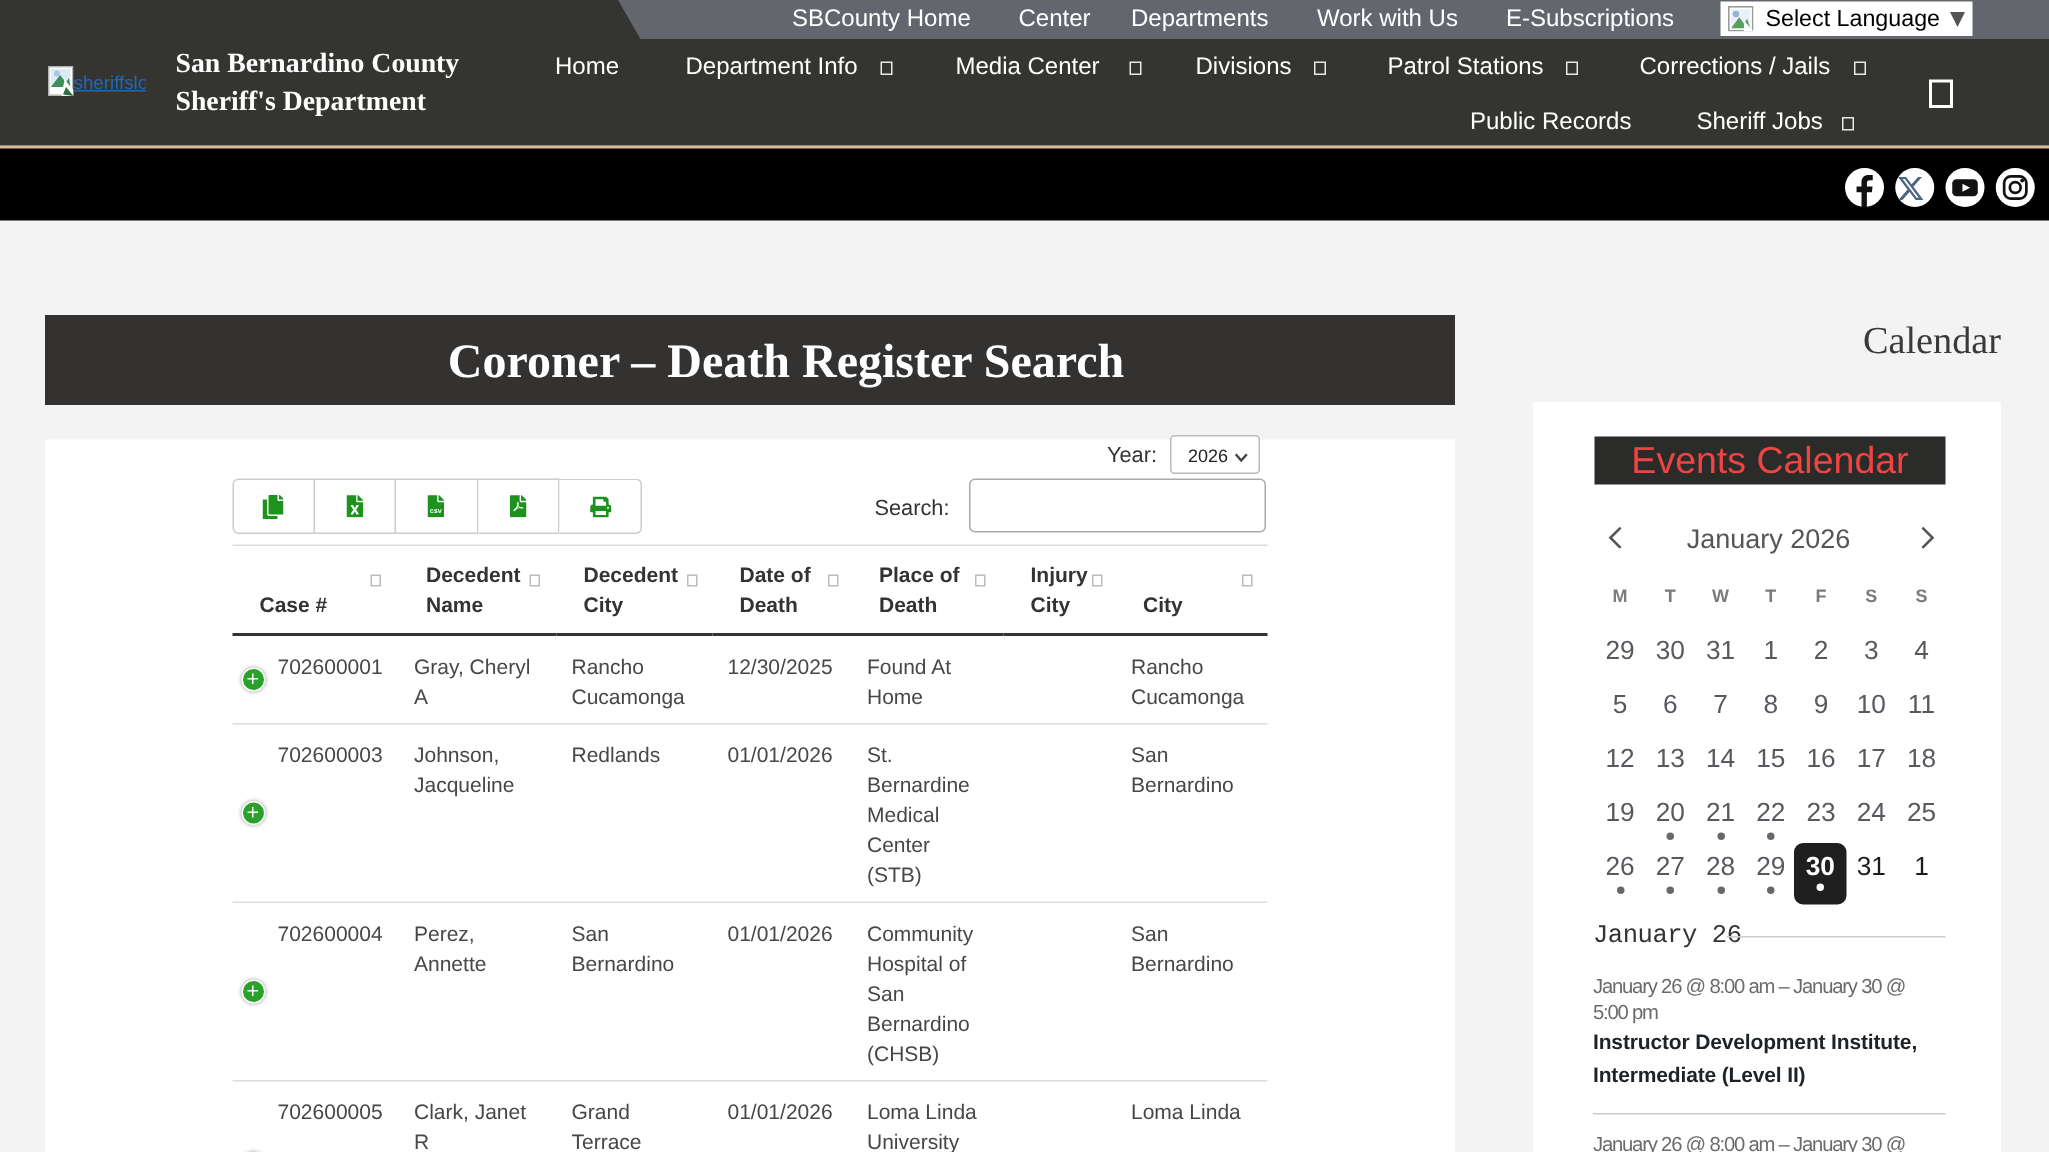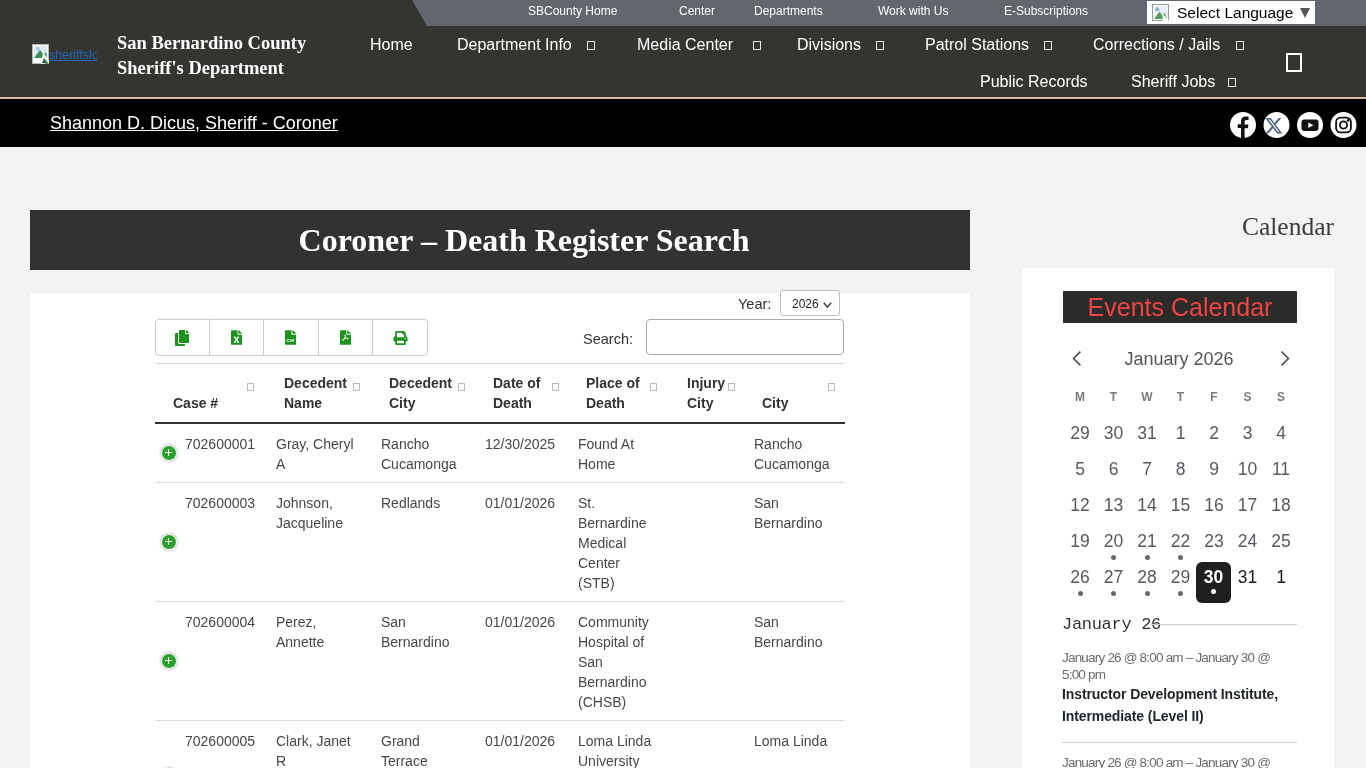--- a/index.html
+++ b/index.html
@@ -4,21 +4,21 @@
 <style>
   * { margin:0; padding:0; box-sizing:border-box; }
   html,body { width:1366px; height:768px; overflow:hidden; }
   body { font-family:"Liberation Sans", sans-serif; background:#f3f3f3; position:relative; }
   .abs { position:absolute; }
 
   
   #header { position:absolute; left:0; top:0; width:1366px; height:97px; background:#343431; }
   #utilbar { position:absolute; left:412px; top:0; right:0; height:26px; background:#63666d;
              clip-path:polygon(0 0, 100% 0, 100% 100%, 15px 100%); }
-  .util { position:absolute; top:4px; color:#fff; font-size:12px; white-space:nowrap; }
+  .util { position:absolute; top:4px; color:#fff; font-size:16px; white-space:nowrap; }
   #lang { position:absolute; left:1147px; top:1px; width:168px; height:23px; background:#fff; }
   #lang .txt { position:absolute; left:30px; top:3px; font-size:15.5px; color:#000; }
   #lang .tri { position:absolute; right:5px; top:7px; width:0; height:0;
                border-left:5.5px solid transparent; border-right:5.5px solid transparent; border-top:10px solid #555; }
   .nav { position:absolute; color:#fff; font-size:16px; white-space:nowrap; }
   .navbox { position:absolute; width:8px; height:9px; border:1px solid #e8e8e8; }
   #searchbox { position:absolute; left:1286px; top:53px; width:16px; height:19px; border:2px solid #fff; }
   #logotxt { position:absolute; left:117px; top:31px; color:#fff; font-family:"Liberation Serif", serif;
              font-weight:bold; font-size:18.5px; line-height:25px; }
   
@@ -122,21 +122,20 @@
       <circle cx="6" cy="9" r="2" fill="#a8c8e8"></circle>
       <path d="M2 18 L8 10 L12 15 L14 12 L15 18 Z" fill="#3c8f57"></path>
       <path d="M11 13 L17 20 L17 24 L9 24 Z" fill="#fdfdfd"></path>
       <path d="M12 18 L17 24 L10 23 Z" fill="#2e6e43"></path>
     </svg>
     <div class="abs" style="left:49px;top:48px;width:48px;height:15px;overflow:hidden;color:#2268b8;font-size:12.5px;text-decoration:underline;">sheriffslogo</div>
     <div id="logotxt">San Bernardino County<br>Sheriff's Department</div>
   </div>
 
   <div id="band">
-    <a>Shannon D. Dicus, Sheriff - Coroner</a>
     <svg class="abs" style="left:1230px;top:112px;" width="126" height="26" viewBox="0 0 126 26"></svg>
   </div>
 
   <svg class="abs" style="left:1230px;top:112px;" width="130" height="26" viewBox="0 0 130 26">
     <g>
       <circle cx="13" cy="13" r="13" fill="#fff"></circle>
       <path fill="#111" d="M14.6 26 V16.2 h3.3 l.5-3.8 h-3.8 v-2.4 c0-1.1.4-1.9 2-1.9 h1.9 V4.7 c-.3 0-1.5-.1-2.8-.1 -2.8 0-4.7 1.7-4.7 4.8 v2.9 H7.7 v3.8 h3.3 V26 Z"></path>
     </g>
     <g transform="translate(33.5,0)">
       <circle cx="13" cy="13" r="13" fill="#fff"></circle>

